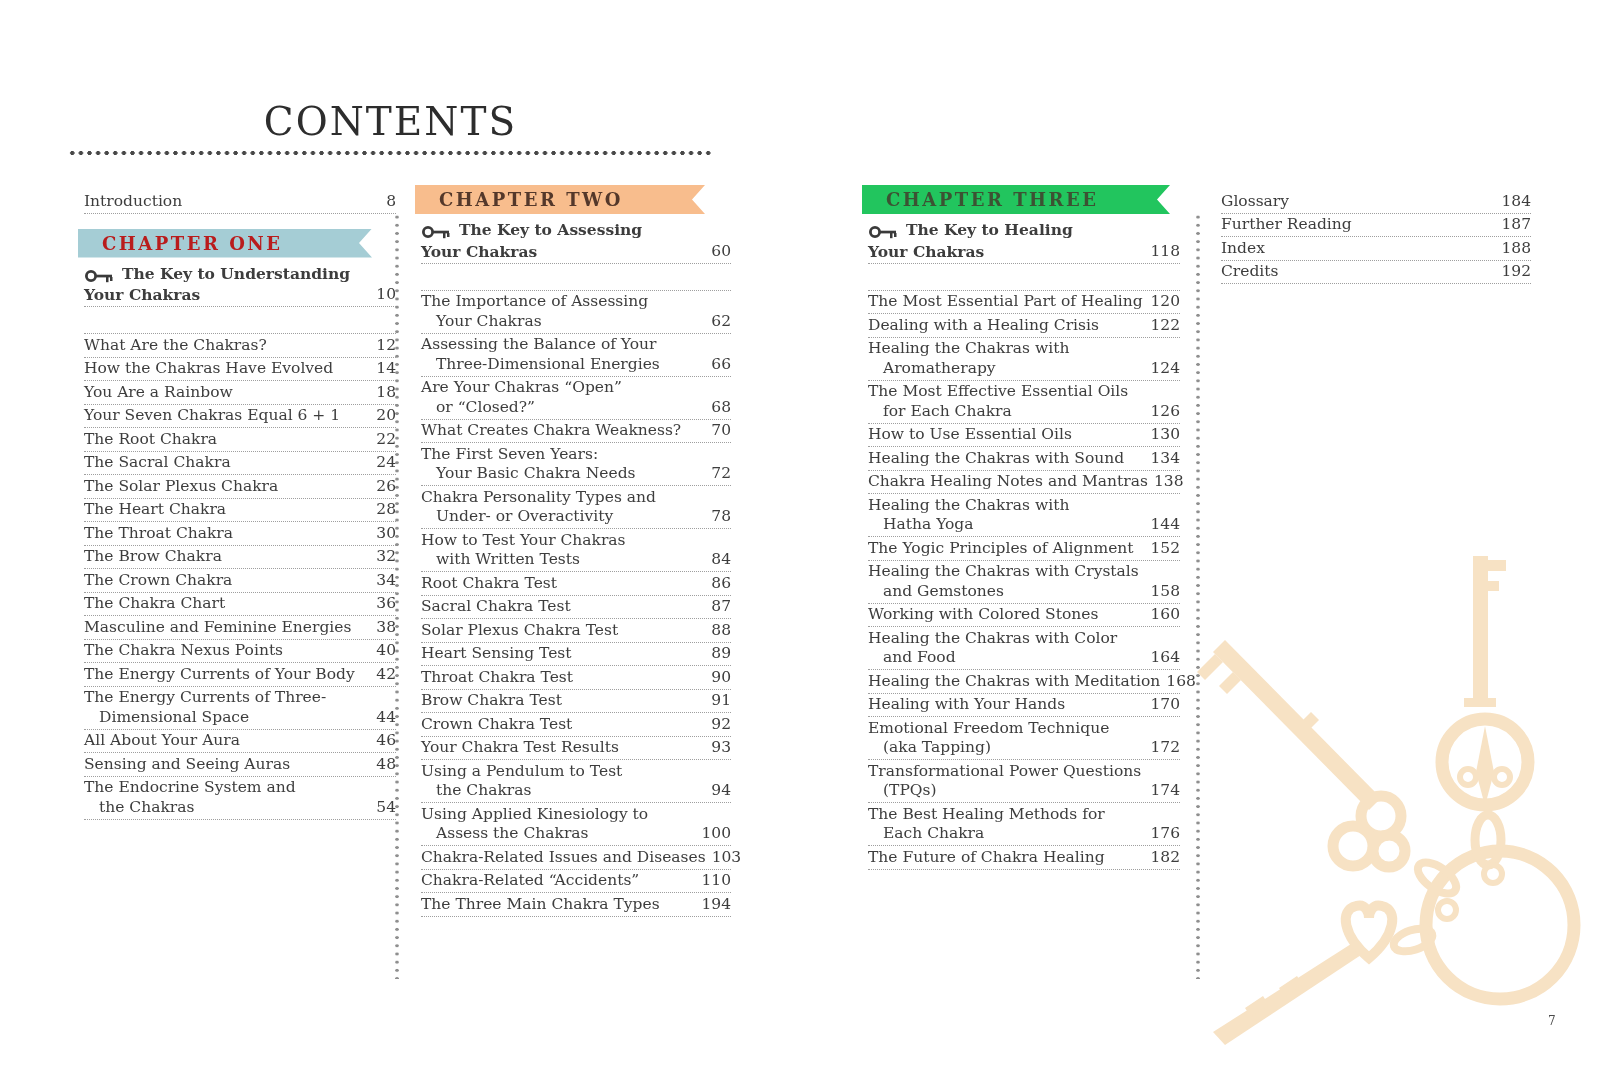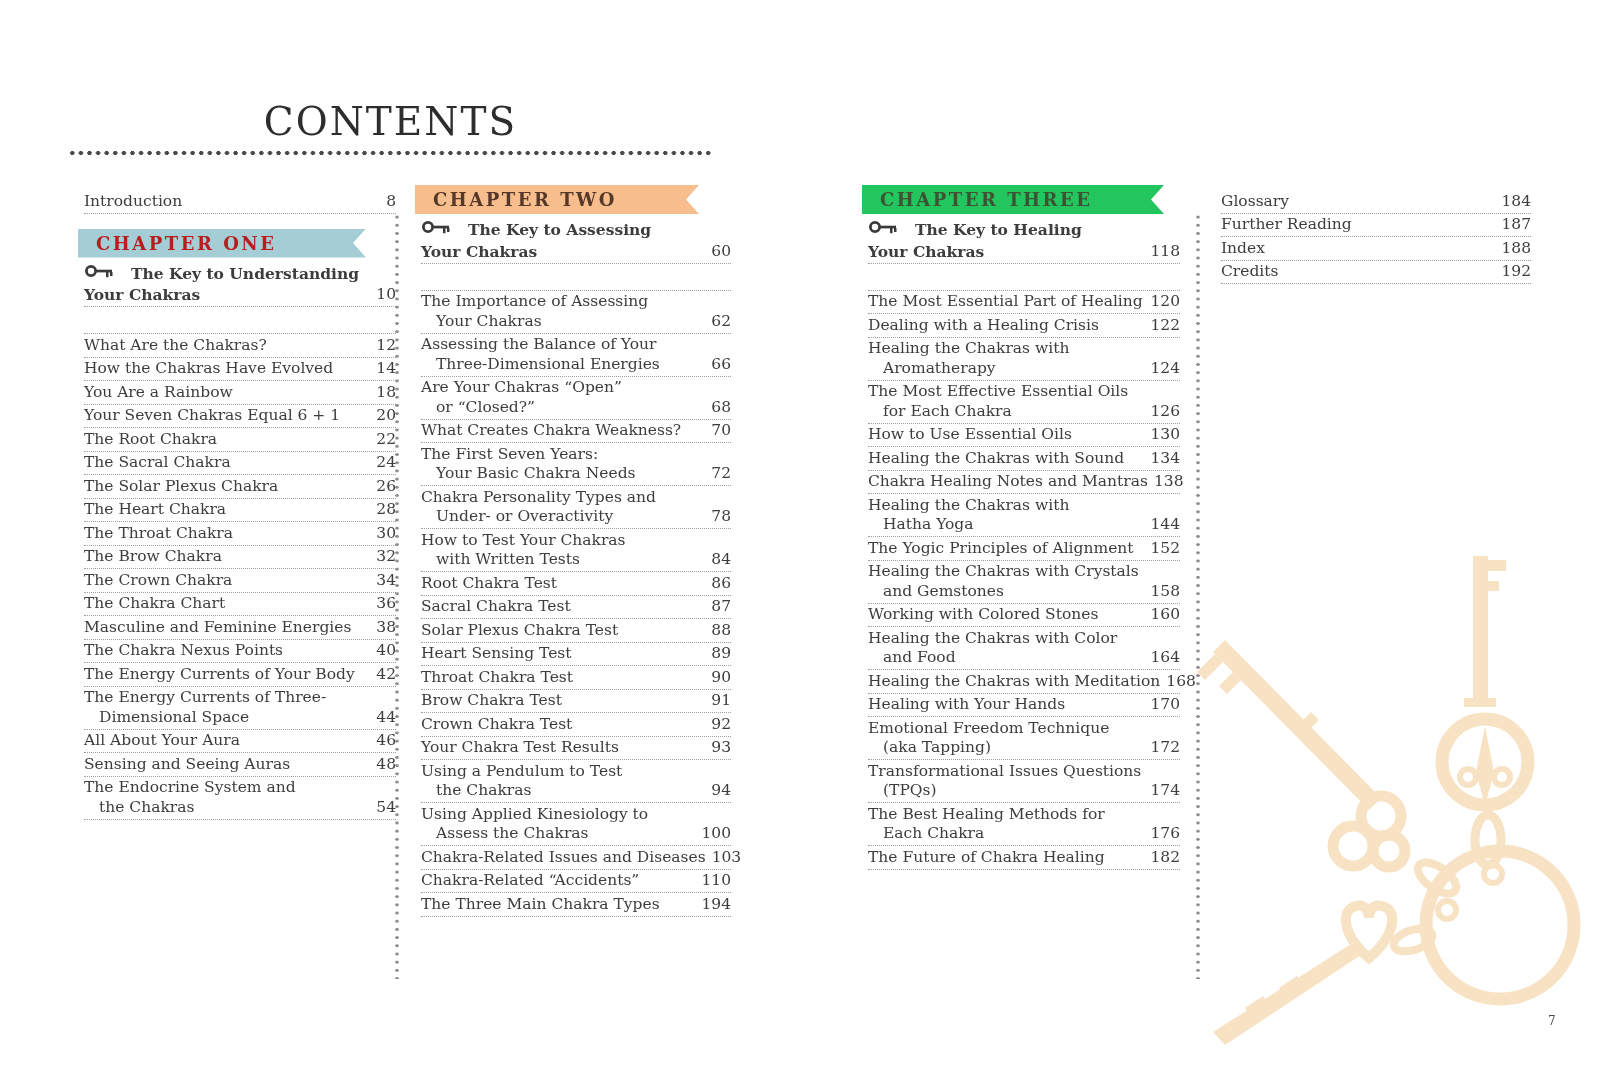--- a/index.html
+++ b/index.html
@@ -29,27 +29,27 @@
   .row{
     display:flex; justify-content:space-between; align-items:flex-end;
     border-bottom:1px dotted var(--leader);
     padding:1.5px 0 1.5px; line-height:19.5px;
   }
   .row .lbl{padding-right:6px;}
   .row .line{white-space:nowrap;}
   .row .cont{margin-left:15px;}
   .row .num{white-space:nowrap;}
   .banner{
-    height:29px; display:flex; align-items:center; padding-left:18px;
+    height:29px; display:flex; align-items:center; padding-left:24px;
     margin-left:-6px; margin-bottom:3px;
     font-weight:bold; font-size:18px; letter-spacing:2.5px;
     clip-path:polygon(0 0,100% 0,calc(100% - 13px) 50%,100% 100%,0 100%);
   }
   .head-line1{
-    display:flex; align-items:flex-start; gap:16px;
+    display:flex; align-items:flex-end; gap:7px;
     font-weight:bold; line-height:21px; padding-top:2px; white-space:nowrap;
   }
   .head-row .lbl{font-weight:bold;}
   .pre-rule{height:0; border-bottom:1px dotted var(--leader); margin-top:26px;}
   .intro-gap{height:15px;}
   .key-icon{flex:0 0 auto;}
   .folio{position:absolute; left:1548px; top:1014px; font-size:12px; color:#4a4a4a;}
   .deco{position:absolute; left:1185px; top:540px; width:414px; height:528px;}
 </style>
 </head>
@@ -464,21 +464,21 @@
         </div>
         <div class="row">
           <div class="lbl">
             <div class="line">Emotional Freedom Technique</div>
             <div class="line cont">(aka Tapping)</div>
           </div>
           <div class="num">172</div>
         </div>
         <div class="row">
           <div class="lbl">
-            <div class="line">Transformational Issues Questions</div>
+            <div class="line">Transformational Power Questions</div>
             <div class="line cont">(TPQs)</div>
           </div>
           <div class="num">174</div>
         </div>
         <div class="row">
           <div class="lbl">
             <div class="line">The Best Healing Methods for</div>
             <div class="line cont">Each Chakra</div>
           </div>
           <div class="num">176</div>

